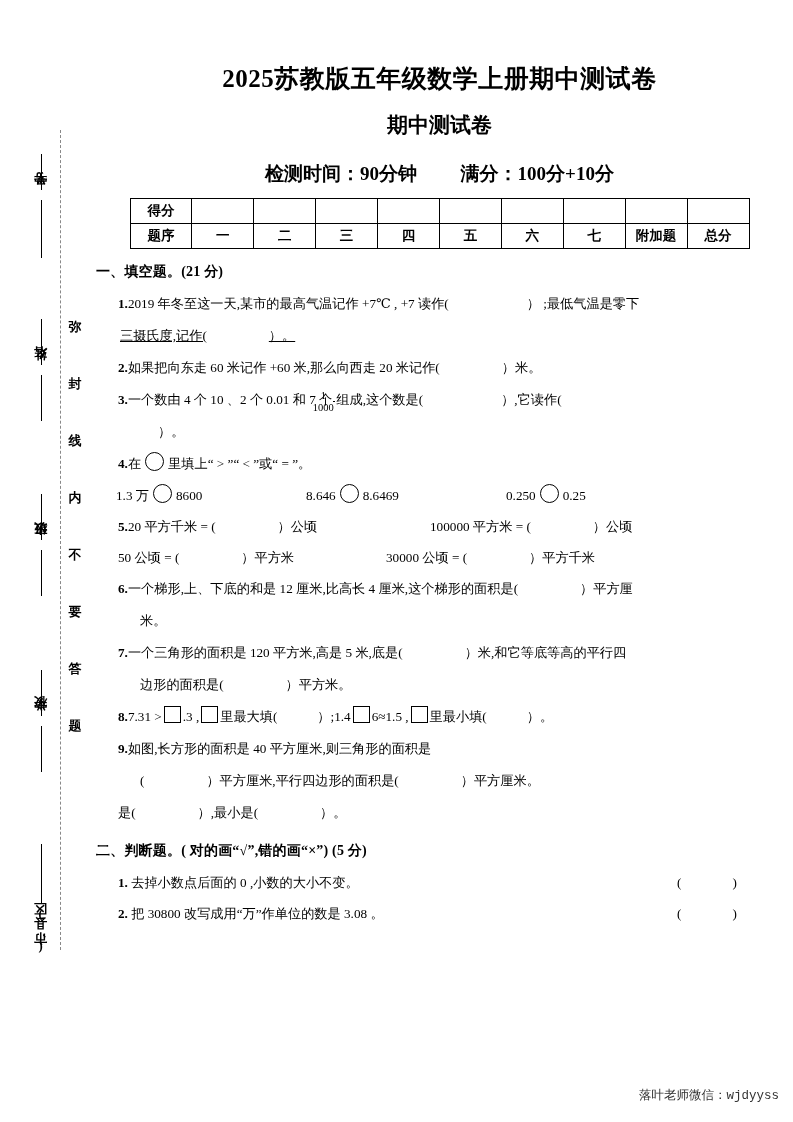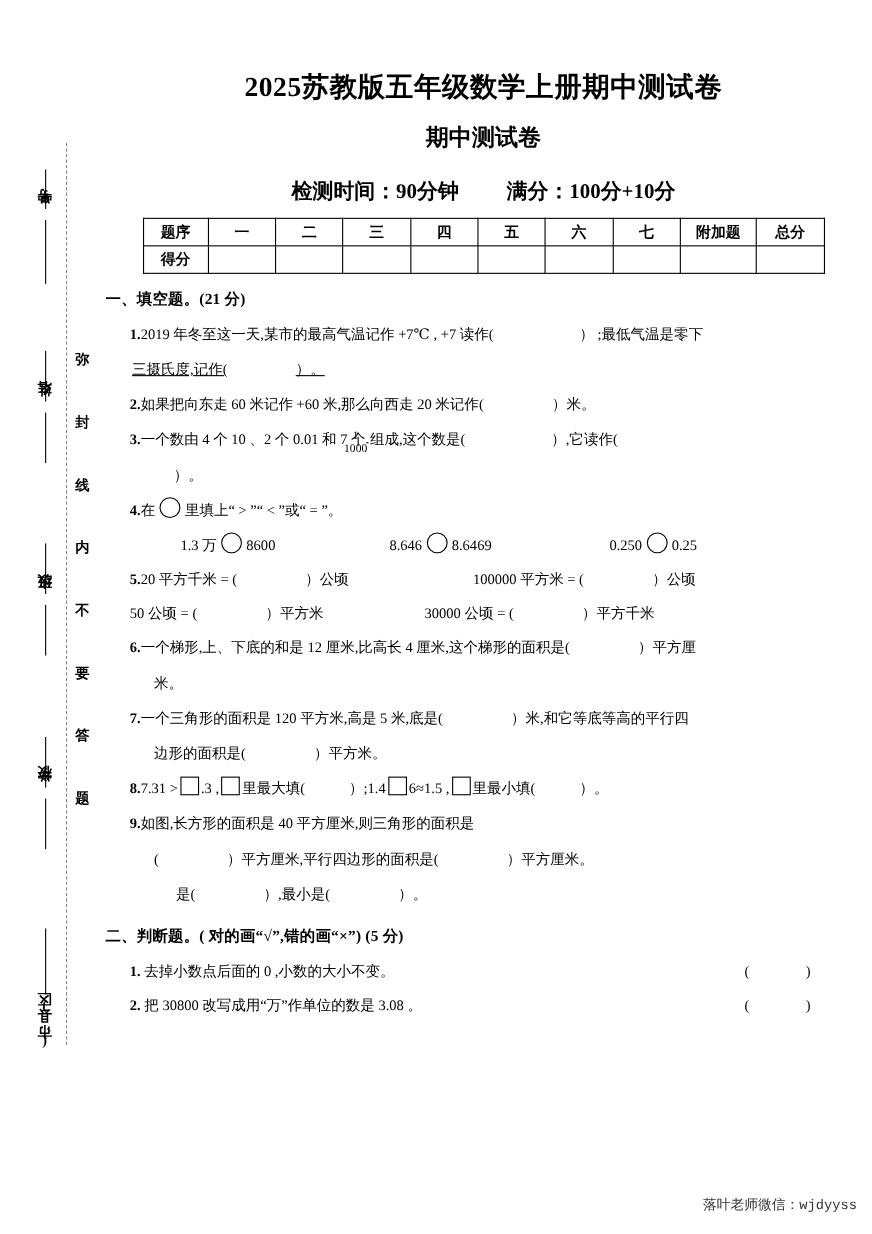--- a/index.html
+++ b/index.html
@@ -268,43 +268,43 @@
 
   <div class="meta-line">
     <span>检测时间：90分钟</span>
     <span class="gap"></span>
     <span>满分：100分+10分</span>
   </div>
 
   <table class="score-table">
     <tbody>
         <tr>
+      <td>得分</td>
+      <td></td>
+      <td></td>
+      <td></td>
+      <td></td>
+      <td></td>
+      <td></td>
+      <td></td>
+      <td></td>
+      <td></td>
+    </tr>
+    <tr>
       <td class="hdr-first">题序</td>
       <td class="hdr-num">一</td>
       <td class="hdr-num">二</td>
       <td class="hdr-num">三</td>
       <td class="hdr-num">四</td>
       <td class="hdr-num">五</td>
       <td class="hdr-num">六</td>
       <td class="hdr-num">七</td>
       <td class="hdr-extra">附加题</td>
       <td class="hdr-total">总分</td>
     </tr>
-    <tr>
-      <td>得分</td>
-      <td></td>
-      <td></td>
-      <td></td>
-      <td></td>
-      <td></td>
-      <td></td>
-      <td></td>
-      <td></td>
-      <td></td>
-    </tr>
   </tbody>
     </table>
 
   <div class="body-area">
 
     <div class="sec-head">一、填空题。(21 分)</div>
 
     <div class="q">
       <span class="qn">1.</span><span>2019 年冬至这一天,某市的最高气温记作 +7℃ , +7 读作(</span><span class="blank-l"></span><span>） ;最低气温是零下</span>
     </div>
@@ -319,21 +319,21 @@
     <div class="q">
       <span class="qn">3.</span><span>一个数由 4 个 10 、2 个 0.01 和 7 个</span><span class="frac"><span class="num">1</span><span class="den">1000</span></span><span>组成,这个数是(</span><span class="blank-l"></span><span>）,它读作(</span>
     </div>
     <div class="q" style="padding-left:0;text-indent:0;margin-left:62px;">
       <span>）。</span>
     </div>
 
     <div class="q">
       <span class="qn">4.</span><span>在</span><span class="circ"></span><span>里填上“ &gt; ”“ &lt; ”或“ = ”。</span>
     </div>
-    <div class="row-flex" style="margin-left:68px;">
+    <div class="row-flex" style="margin-left:20px;">
       <div style="width:190px;">
         <span>1.3 万</span><span class="circ"></span><span>8600</span>
       </div>
       <div style="width:200px;">
         <span>8.646</span><span class="circ"></span><span>8.6469</span>
       </div>
       <div>
         <span>0.250</span><span class="circ"></span><span>0.25</span>
       </div>
     </div>
@@ -375,21 +375,21 @@
 
     <div class="q-with-fig">
 
       <div class="q" style="width:490px;">
         <span class="qn">9.</span><span>如图,长方形的面积是 40 平方厘米,则三角形的面积是</span>
       </div>
       <div class="q" style="padding-left:0;text-indent:0;margin-left:44px;width:470px;">
         <span>(</span><span class="blank-m"></span><span>）平方厘米,平行四边形的面积是(</span><span class="blank-m"></span><span>）平方厘米。</span>
       </div>
 
-      <div class="q" style="padding-left:0;text-indent:0;margin-left:64px;">
+      <div class="q" style="padding-left:0;text-indent:0;margin-left:22px;">
         <span>是(</span><span class="blank-m"></span><span>）,最小是(</span><span class="blank-m"></span><span>）。</span>
       </div>
     </div>
 
     <div class="sec-head" style="margin-top:14px;">二、判断题。( 对的画“√”,错的画“×”) (5 分)</div>
 
     <div class="tf-line">
       <div class="tf-text">
         <span class="qn">1.</span>
         <span>去掉小数点后面的 0 ,小数的大小不变。</span>

